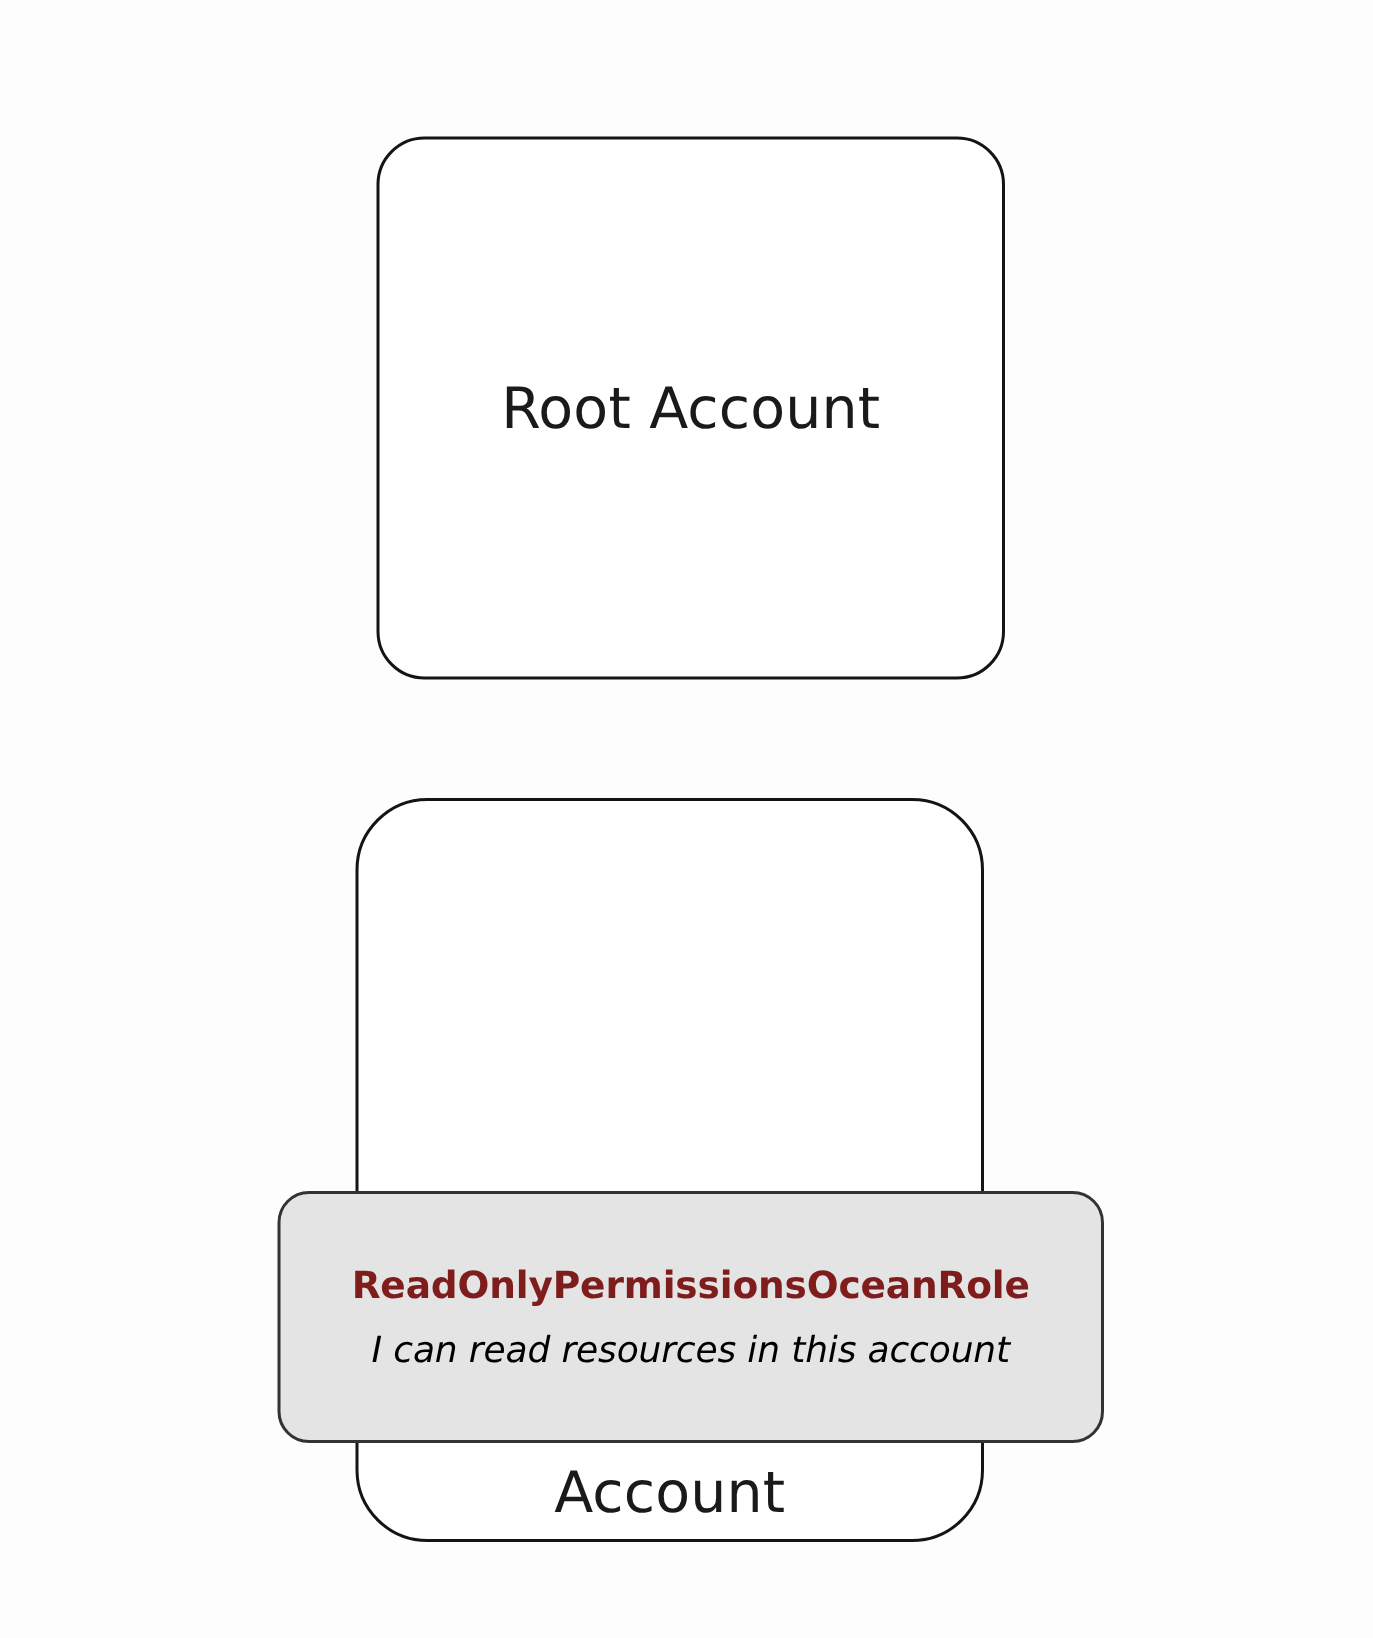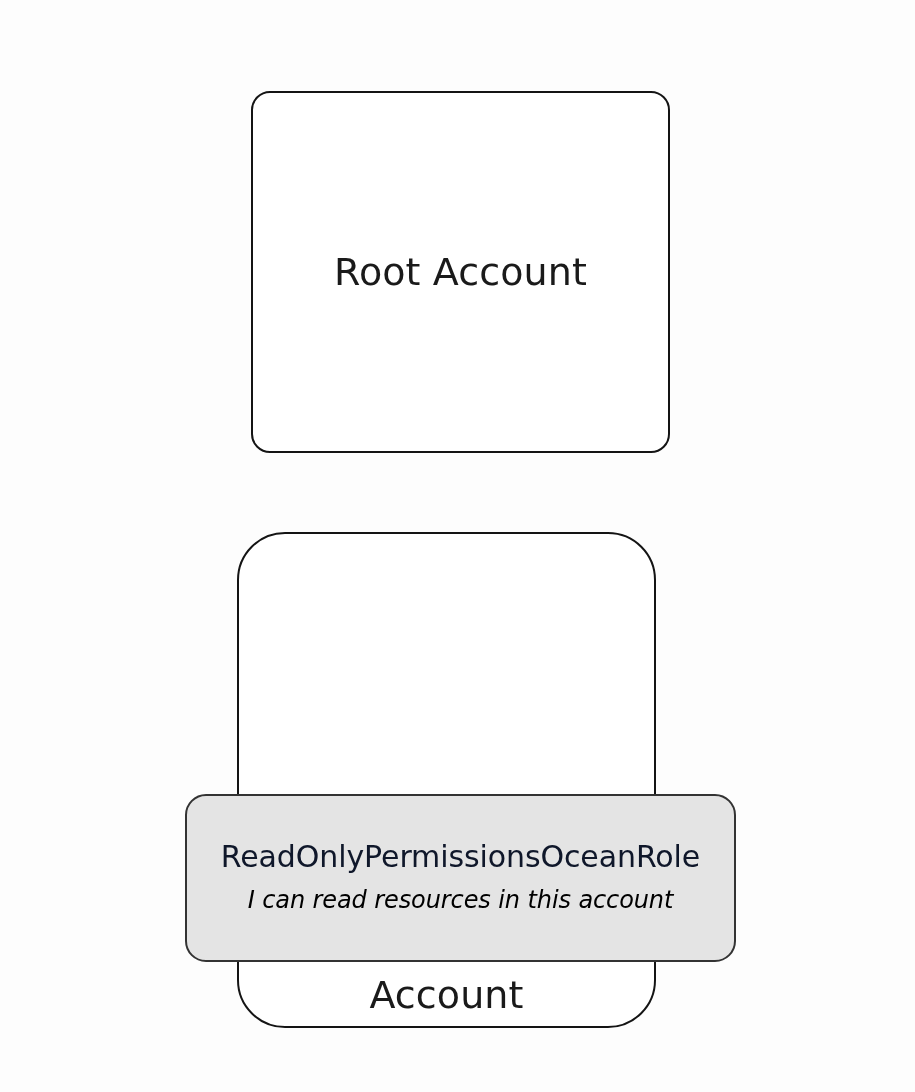--- a/index.html
+++ b/index.html
@@ -19,21 +19,21 @@
     background: #fdfdfd;
     overflow: hidden;
   }
 
   
   .account-box {
     position: absolute;
     box-sizing: border-box;
     background: #ffffff;
     border: 2px solid #141414;
-    border-radius: 19px;
+    border-radius: 32px;
     display: flex;
     align-items: center;
     justify-content: center;
     text-align: center;
   }
 
   .account-box .account-label {
     font-size: 38px;
     line-height: 61px;
     color: #1a1a1a;
@@ -77,24 +77,24 @@
     border-radius: 21px;
     display: flex;
     flex-direction: column;
     align-items: center;
     justify-content: center;
     text-align: center;
     z-index: 5;
   }
 
   #role-card .role-title {
-    font-size: 30px;
+    font-size: 25px;
     line-height: 30px;
-    font-weight: 400;
-    color: #0f172a;
+    font-weight: 700;
+    color: #7f1d1d;
     letter-spacing: -0.1px;
     white-space: nowrap;
   }
 
   #role-card .role-subtitle {
     font-size: 24px;
     line-height: 30px;
     font-style: italic;
     font-weight: 400;
     color: #000000;

